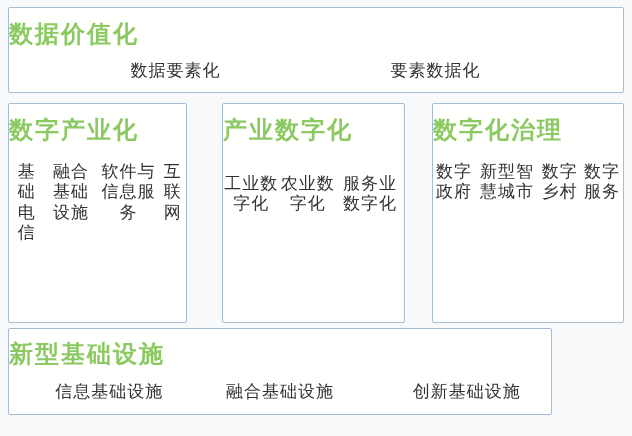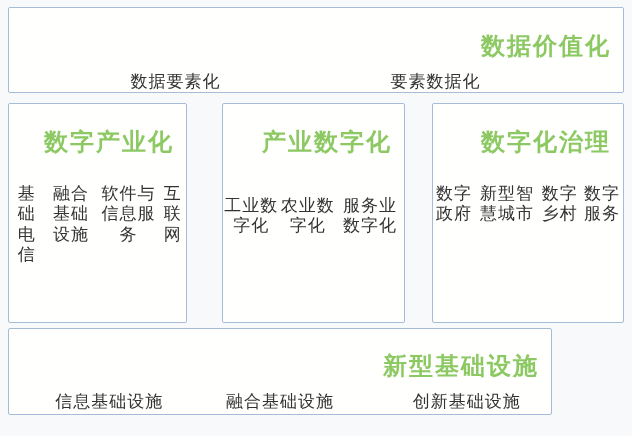--- a/index.html
+++ b/index.html
@@ -18,36 +18,35 @@
   .box {
     position: absolute;
     box-sizing: border-box;
     background: #fffffe;
     border: 1px solid #a6bbd8;
     border-radius: 2px;
     display: flex;
     flex-direction: column;
   }
   .box-title {
-    margin: 12px;
+    margin: 0;
     font-size: 24px;
     font-weight: 700;
     letter-spacing: 2px;
     color: #8cc963;
-    text-align: right;
+    text-align: left;
     line-height: 1.25;
   }
   .item {
     color: #333333;
     font-size: 17px;
     letter-spacing: 1px;
     font-weight: 400;
     text-align: center;
     line-height: 1.2;
-    font-family: Liberation Mono, monospace;
   }
   
   .top-box {
     left: 8px; top: 7px; width: 616px; height: 86px;
     padding-top: 11px;
   }
   .top-items {
     flex: 1;
     display: flex;
     align-items: center;
@@ -68,20 +67,21 @@
     padding: 16px 0 24px 0;
   }
   
   .bottom-box {
     left: 8px; top: 328px; width: 544px; height: 87px;
     padding-top: 10px;
   }
   .bottom-items {
     flex: 1;
     display: flex;
+    align-items: center;
   }
   .bottom-items .item { flex: 1; }
   .bottom-items .item:nth-child(1) { transform: translateX(10px); }
   .bottom-items .item:nth-child(3) { transform: translateX(6px); }
 </style>
 </head>
 <body>
 
 <div class="canvas">
 

